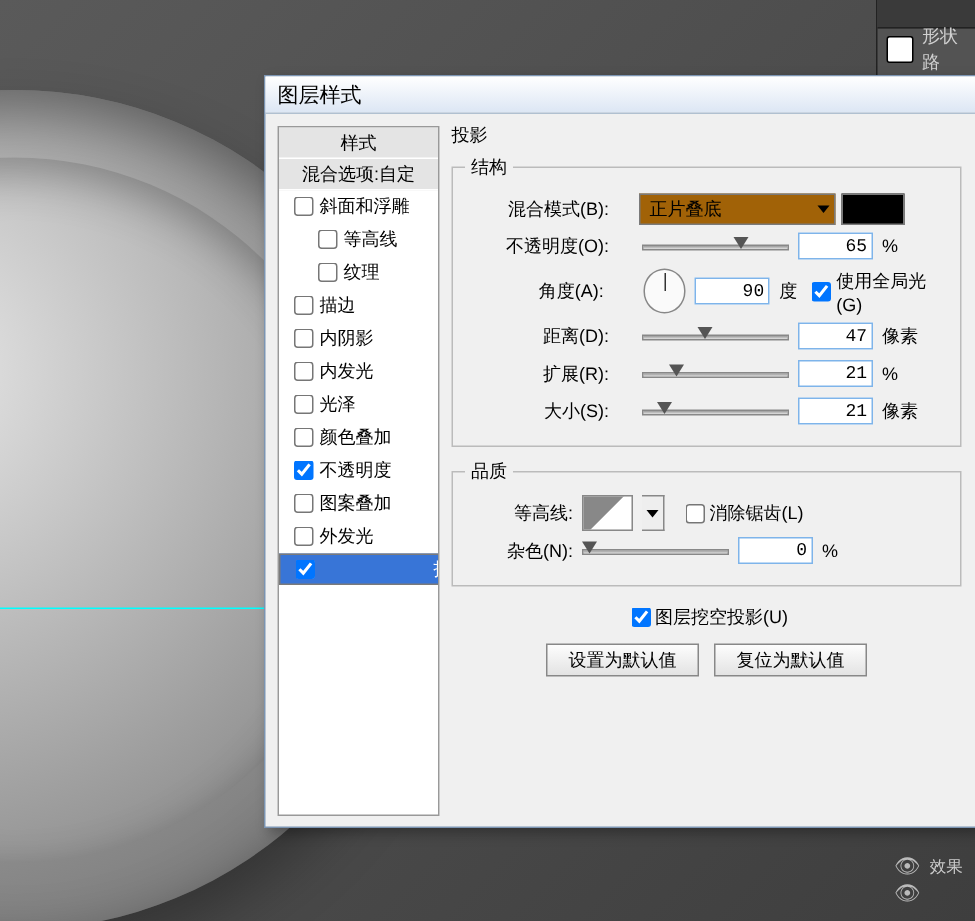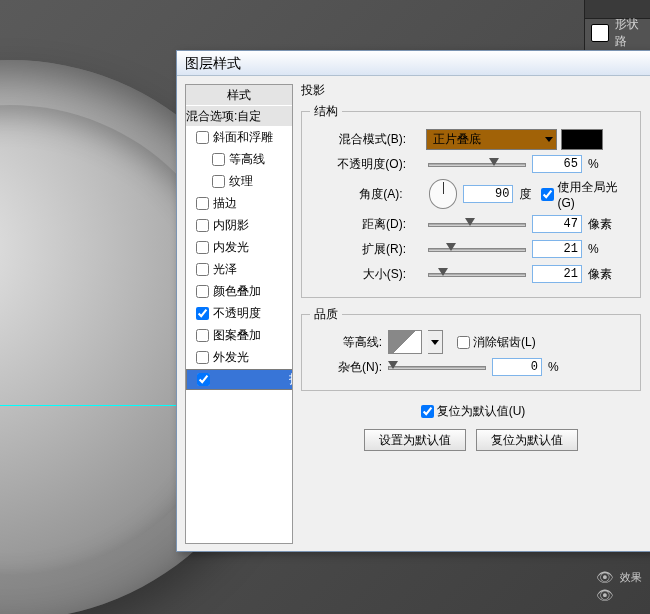--- a/index.html
+++ b/index.html
@@ -11,21 +11,21 @@
 .right-panel{position:absolute;top:0;right:0;width:65px;height:550px;background:#535353;border-left:1px solid #222}
 .rp-head{height:18px;background:#3a3a3a;border-bottom:1px solid #222}
 .rp-row{display:flex;align-items:center;height:28px;padding-left:6px;color:#d0d0d0}
 .rp-sw{width:16px;height:16px;border:1px solid #000;background:#fff;border-radius:2px;margin-right:6px}
 .rp-eye{color:#bbb;font-size:14px;margin:0 6px}
 .dlg{position:absolute;left:176px;top:50px;width:474px;height:500px;background:#f0f0f0;border:1px solid #7b94b2;box-shadow:3px 3px 8px rgba(0,0,0,.3)}
 .dlg-title{background:linear-gradient(#fff,#dce6f4);height:24px;line-height:24px;padding-left:8px;border-bottom:1px solid #b0c0d0;font-size:14px}
 .dlg-body{display:flex;height:calc(100% - 24px)}
 .style-list{width:106px;margin:8px 0 8px 8px;border:1px solid #999;background:#fff;overflow:hidden}
 .sl-head{background:#e4e4e4;text-align:center;height:20px;line-height:20px;border-bottom:1px solid #fff}
-.sl-sub{background:#e4e4e4;text-align:left;height:20px;line-height:20px;border-bottom:1px solid #fff}
+.sl-sub{background:#e4e4e4;text-align:center;height:20px;line-height:20px;border-bottom:1px solid #fff}
 .sl-item{height:21px;display:flex;align-items:center;padding-left:6px;border-bottom:1px solid #fff}
 .sl-item.indent{padding-left:22px}
 .sl-item.sel{background:#3875d7;color:#fff}
 .sl-chk{margin-right:4px}
 .panel{flex:1;padding:6px 8px 6px 6px}
 .panel h4{margin:0 0 4px 2px;font-weight:normal;font-size:12px}
 .fieldset{border:1px solid #bbb;margin-bottom:8px;padding:6px 8px 10px 8px}
 .fieldset legend{padding:0 4px;font-size:12px}
 .row{display:flex;align-items:center;height:24px;margin:1px 0}
 .lbl{width:96px;text-align:right;padding-right:20px}
@@ -218,21 +218,21 @@
               <div class="track"></div>
               <div class="thumb" style="left:0%"></div>
             </div>
           <input class="num-in" value="0" style="">
           <span class="unit">%</span>
         </div>
       </fieldset>
 
       <div class="row" style="justify-content:center">
         <input type="checkbox" class="chk" checked="" style="">
-        <span>复位为默认值(U)</span>
+        <span>图层挖空投影(U)</span>
       </div>
 
       <div class="btns">
         <button class="btn">设置为默认值</button>
         <button class="btn">复位为默认值</button>
       </div>
     </div>
   </div>
 </div>
 

